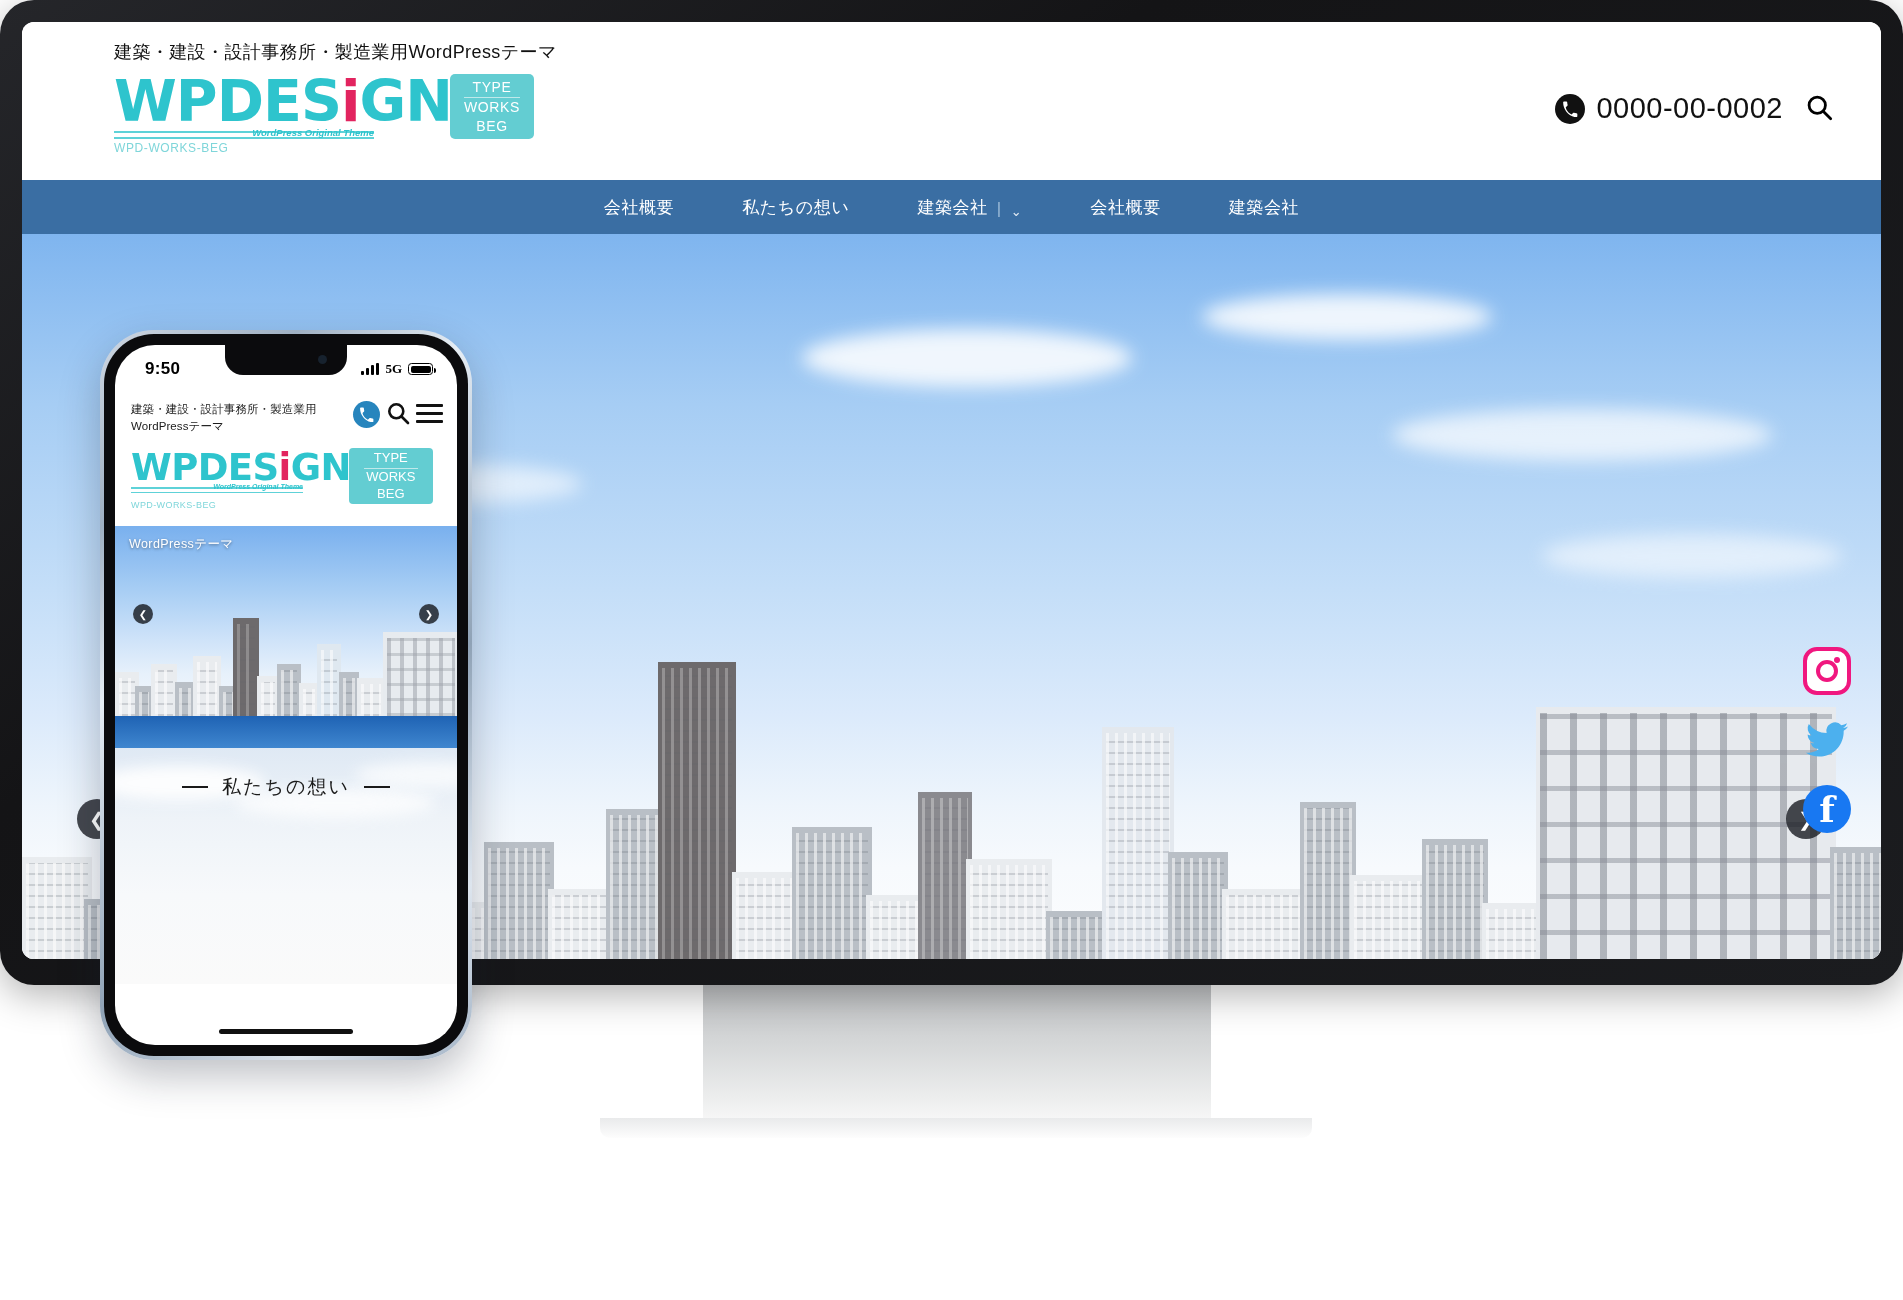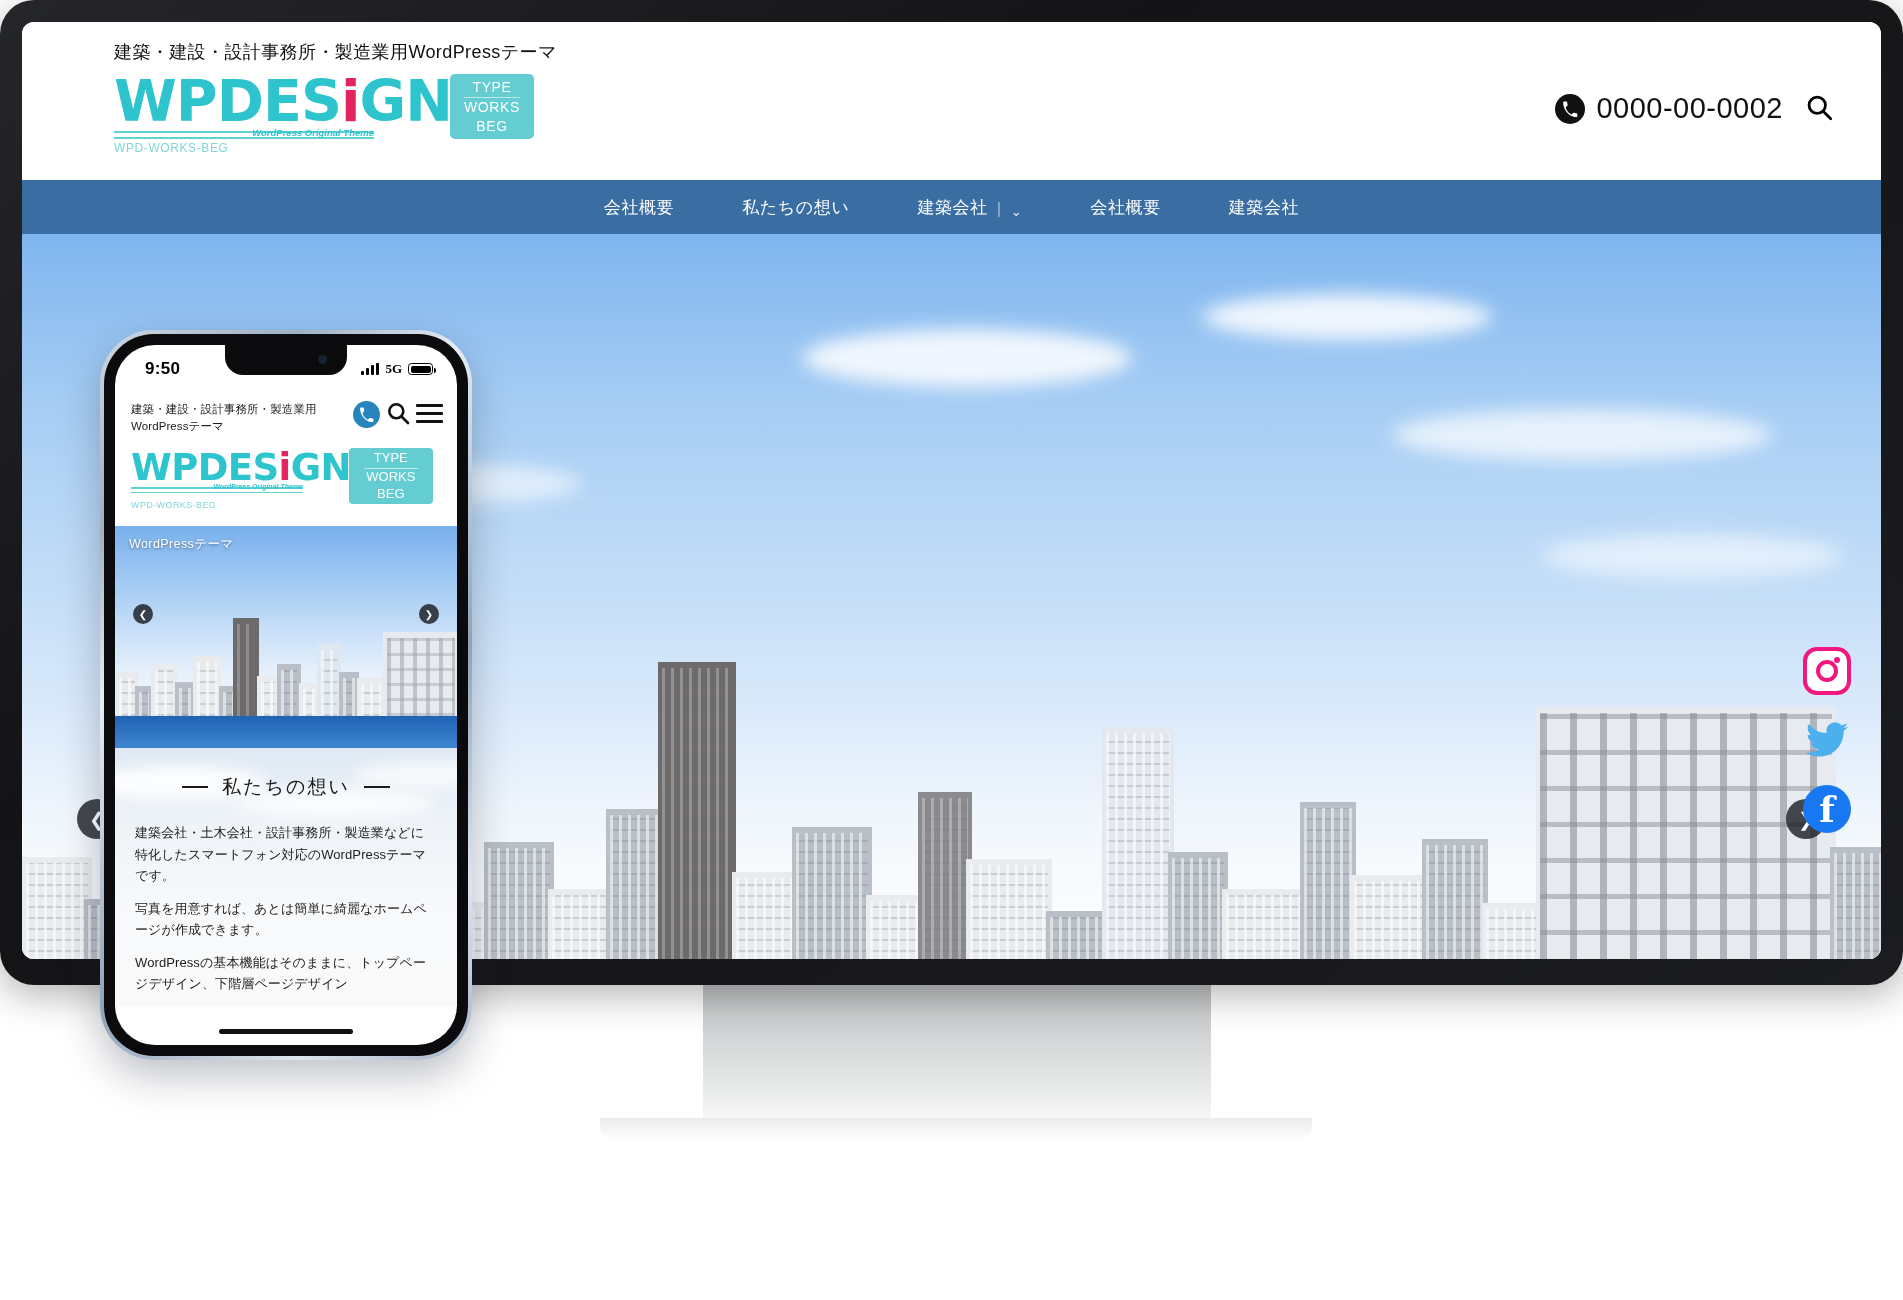--- a/index.html
+++ b/index.html
@@ -535,25 +535,20 @@
           <div class="cloudpuff" style="left:-20px;top:18px;width:170px;height:34px;"></div>
           <div class="cloudpuff" style="left:120px;top:40px;width:200px;height:30px;opacity:.75"></div>
           <div class="cloudpuff" style="left:240px;top:14px;width:150px;height:26px;opacity:.7"></div>
 
           <div class="m-sec-title">
             <span class="dash"></span>
             <span>私たちの想い</span>
             <span class="dash"></span>
           </div>
 
-          <div class="m-body">
-            <p>建築会社・土木会社・設計事務所・製造業などに特化したスマートフォン対応のWordPressテーマです。</p>
-            <p>写真を用意すれば、あとは簡単に綺麗なホームページが作成できます。</p>
-            <p>WordPressの基本機能はそのままに、トップページデザイン、下階層ページデザイン</p>
-          </div>
         </div>
 
         <div class="m-home-ind"></div>
       </div>
     </div>
   </div>
 
 </div>
 
 </body></html>

